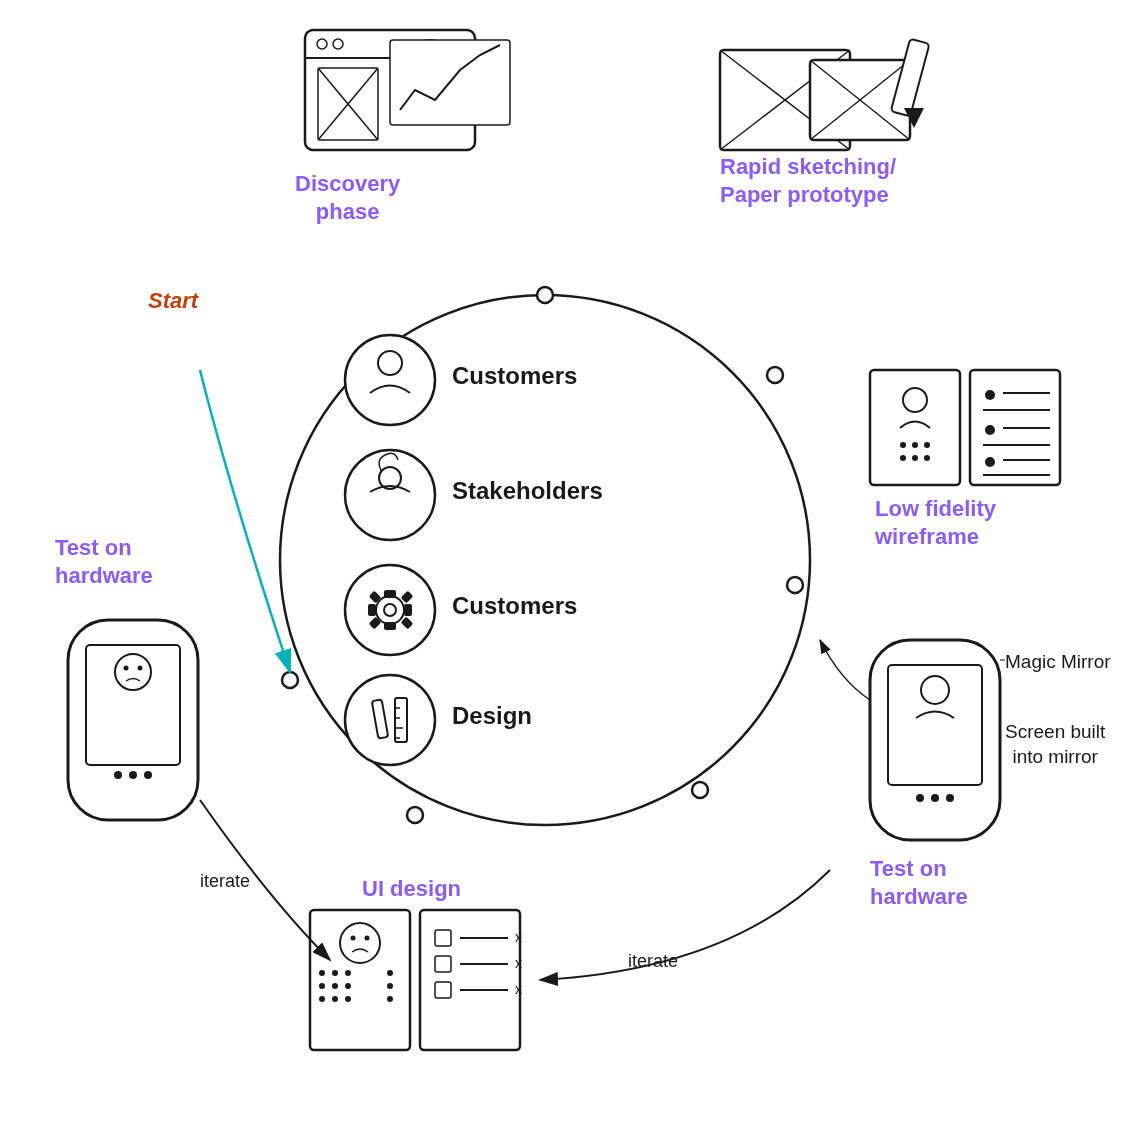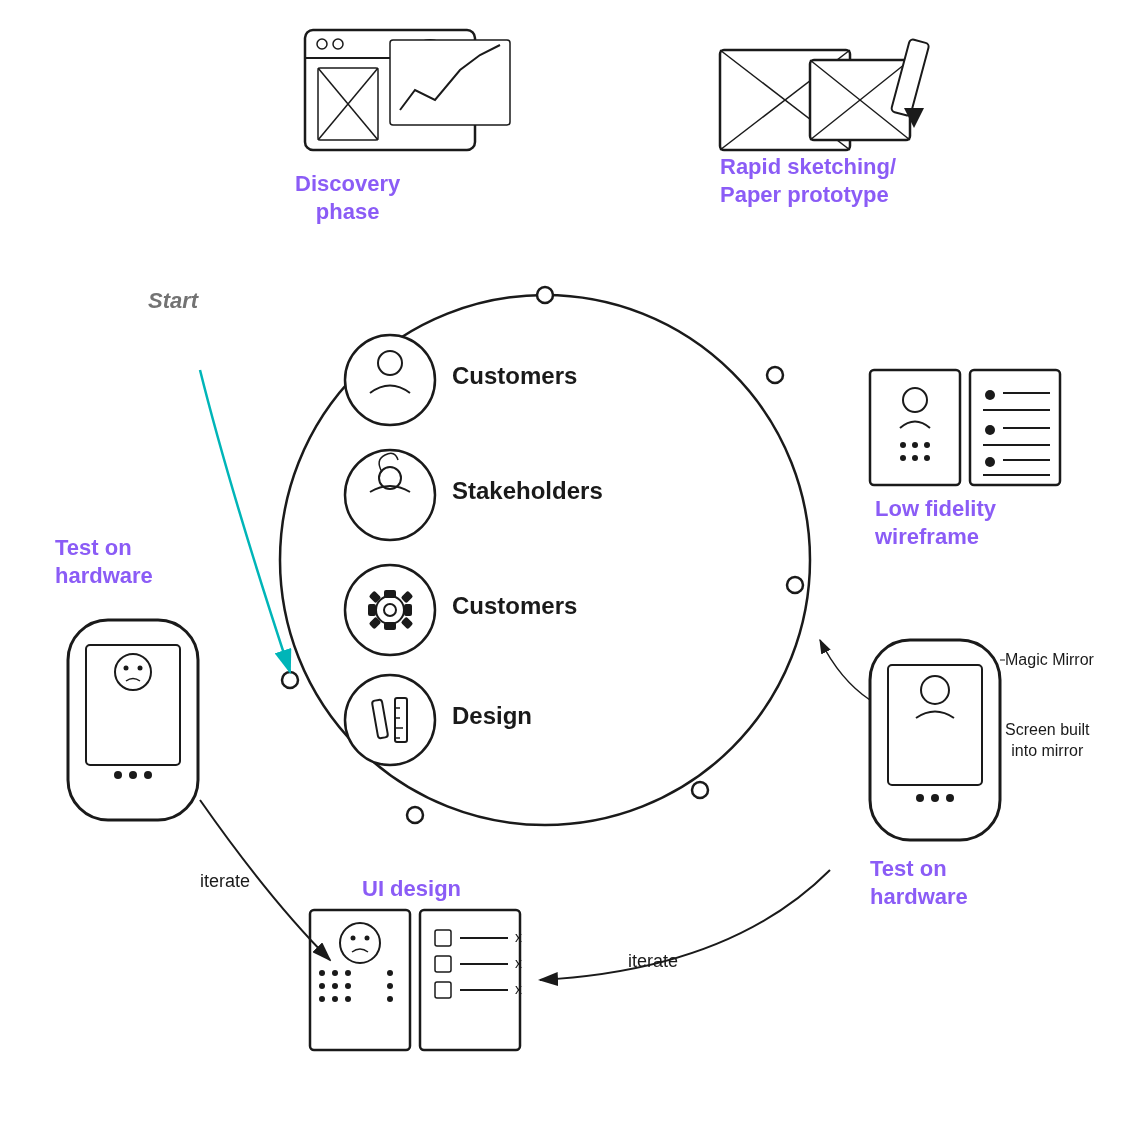--- a/index.html
+++ b/index.html
@@ -24,21 +24,21 @@
     }
     .label {
       position: absolute;
       font-size: 22px;
       font-weight: 700;
       color: #8b5cf6;
       line-height: 1.25;
     }
     .label-sm {
       position: absolute;
-      font-size: 16px;
+      font-size: 19px;
       font-weight: 400;
       color: #1a1a1a;
       line-height: 1.3;
     }
     .start-label {
       position: absolute;
       font-size: 22px;
       font-weight: 700;
       color: #1a1a1a;
       font-style: italic;
@@ -245,21 +245,21 @@
     <line x1="395" y1="718" x2="400" y2="718" stroke="#1a1a1a" stroke-width="1.5"></line>
     <line x1="395" y1="728" x2="403" y2="728" stroke="#1a1a1a" stroke-width="1.5"></line>
     <line x1="395" y1="738" x2="400" y2="738" stroke="#1a1a1a" stroke-width="1.5"></line>
 
     <path d="M 200 800 Q 270 900 330 960" fill="none" stroke="#1a1a1a" stroke-width="2" marker-end="url(#arrowhead)"></path>
 
     <path d="M 830 870 Q 730 970 540 980" fill="none" stroke="#1a1a1a" stroke-width="2" marker-end="url(#arrowhead)"></path>
 
   </svg>
 
-  <div class="start-label" style="left: 148px; top: 288px; color: #737373; font-style: italic;">Start</div>
+  <div class="start-label" style="left: 148px; top: 288px; color: #c2410c; font-style: italic;">Start</div>
 
   <div class="label" style="left: 295px; top: 170px; text-align: center;">
     <span style="white-space: pre-line;">Discovery
 phase</span>
   </div>
 
   <div class="label" style="left: 720px; top: 153px; max-width: 240px;">
     <span style="white-space: pre-line;">Rapid sketching/
 Paper prototype</span>
   </div>

